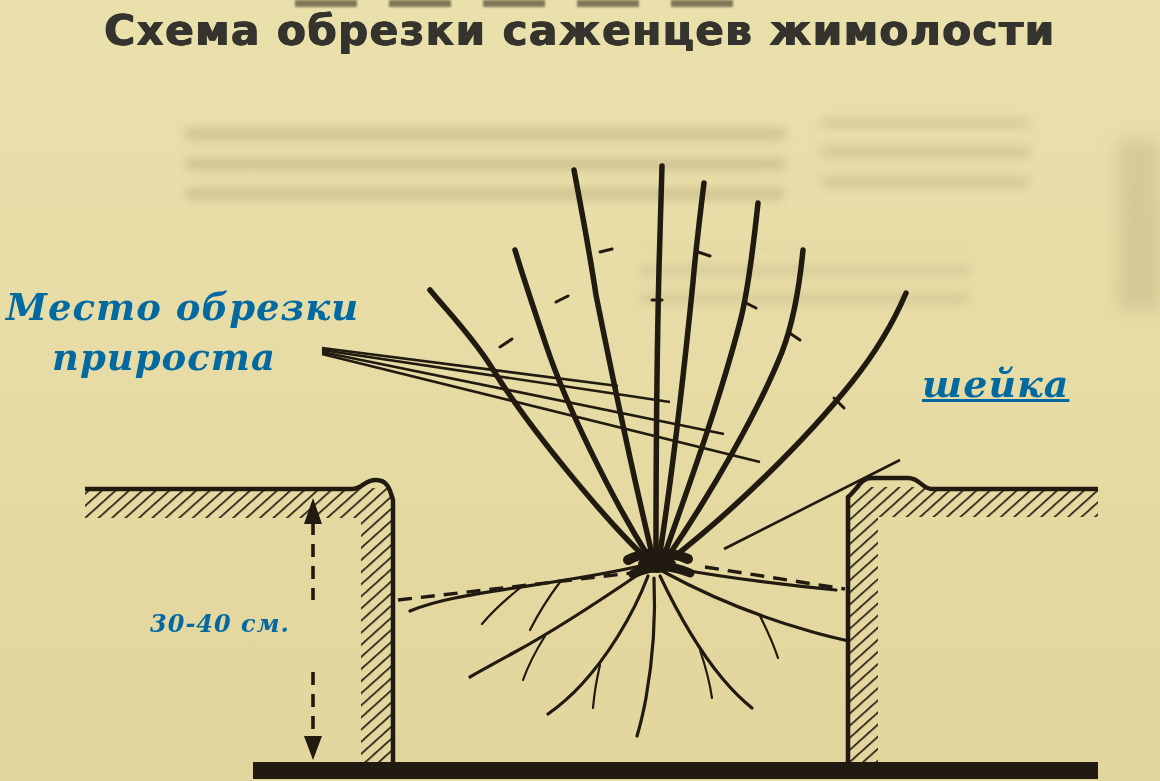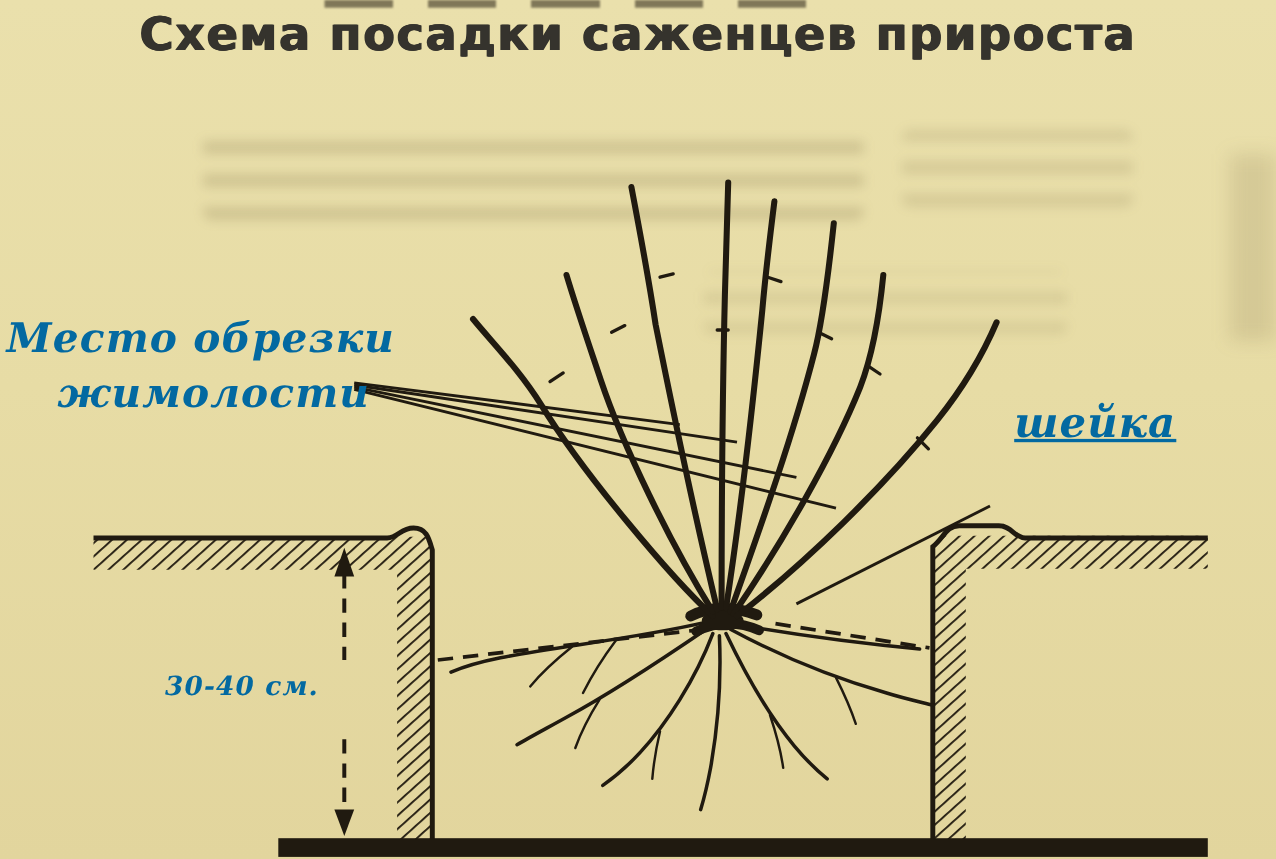--- a/index.html
+++ b/index.html
@@ -49,21 +49,21 @@
 <body>
 
 <div class="page">
 
   <div class="ghost ghost-top"></div>
   <div class="ghost g1"></div>
   <div class="ghost g2"></div>
   <div class="ghost g3"></div>
   <div class="ghost g4"></div>
 
-  <h1 class="title">Схема посадки саженцев прироста</h1>
+  <h1 class="title">Схема обрезки саженцев жимолости</h1>
 
   <svg class="art" viewBox="0 0 1160 781">
     <defs>
       <pattern id="hatch" width="9" height="9" patternUnits="userSpaceOnUse" patternTransform="rotate(48)">
         <line x1="0" y1="0" x2="0" y2="9" stroke="#241d11" stroke-width="3.4"></line>
       </pattern>
     </defs>
 
     <g stroke="#201a10" fill="none">
       <polygon points="85,488 393,488 393,772 361,772 361,518 85,518" fill="url(#hatch)" stroke="none"></polygon>
@@ -134,21 +134,21 @@
     <g stroke="#201a10" fill="#201a10">
       <line x1="313" y1="522" x2="313" y2="600" stroke-width="3.6" stroke-dasharray="13 9"></line>
       <line x1="313" y1="672" x2="313" y2="738" stroke-width="3.6" stroke-dasharray="13 9"></line>
       <polygon points="313,498 304,524 322,524" stroke="none"></polygon>
       <polygon points="313,760 304,736 322,736" stroke="none"></polygon>
     </g>
   </svg>
 
   <div class="hand-label" id="label-pruning">
     <span class="l1">Место обрезки</span>
-    <span class="l2">жимолости</span>
+    <span class="l2">прироста</span>
   </div>
 
   <div class="hand-label" id="label-root-collar">
     <span class="l2">шейка</span>
   </div>
 
   <div class="hand-label" id="label-depth">30-40 см.</div>
 
 </div>
 

